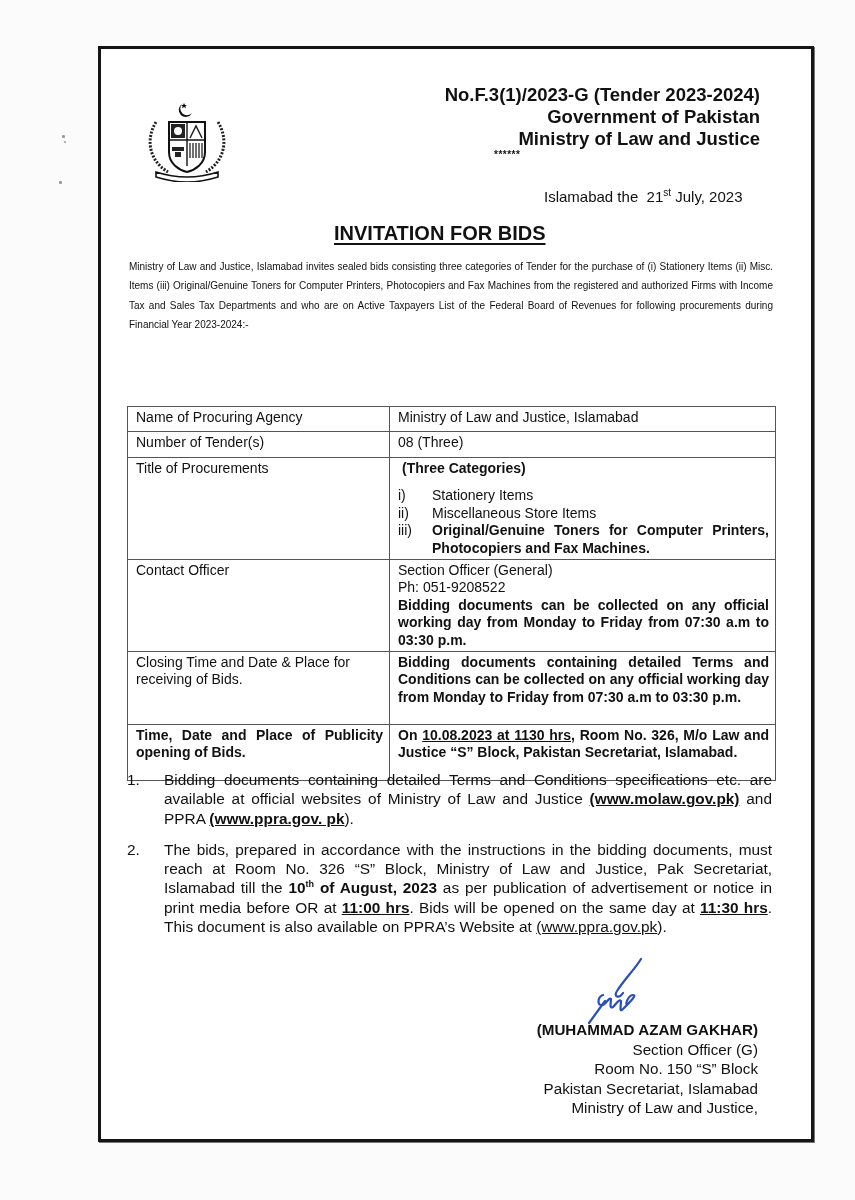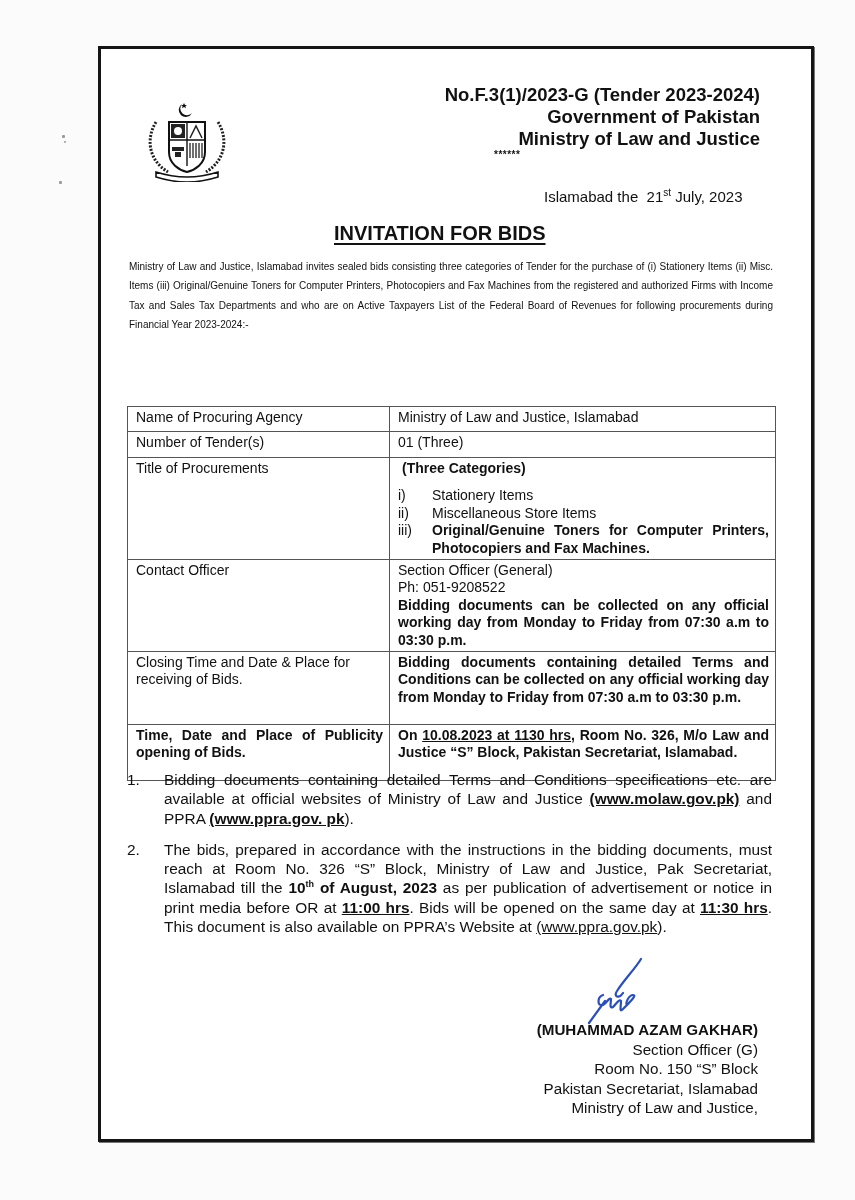--- a/index.html
+++ b/index.html
@@ -105,21 +105,21 @@
 <div class="intro">Ministry of Law and Justice, Islamabad invites sealed bids consisting three categories of Tender for the purchase of (i) Stationery Items (ii) Misc. Items (iii) Original/Genuine Toners for Computer Printers, Photocopiers and Fax Machines from the registered and authorized Firms with Income Tax and Sales Tax Departments and who are on Active Taxpayers List of the Federal Board of Revenues for following procurements during Financial Year 2023-2024:-</div>
 
 <table class="t">
   <tbody>
       <tr class="r1">
     <td class="k">Name of Procuring Agency</td>
     <td>Ministry of Law and Justice, Islamabad</td>
   </tr>
   <tr class="r2">
     <td class="k">Number of Tender(s)</td>
-    <td>01 (Three)</td>
+    <td>08 (Three)</td>
   </tr>
   <tr class="r3">
     <td class="k">Title of Procurements</td>
     <td>
       <div class="cat-head">(Three Categories)</div>
       <div class="cat">
         <span class="n">i)</span>
         <span>Stationery Items</span>
       </div>
       <div class="cat">

